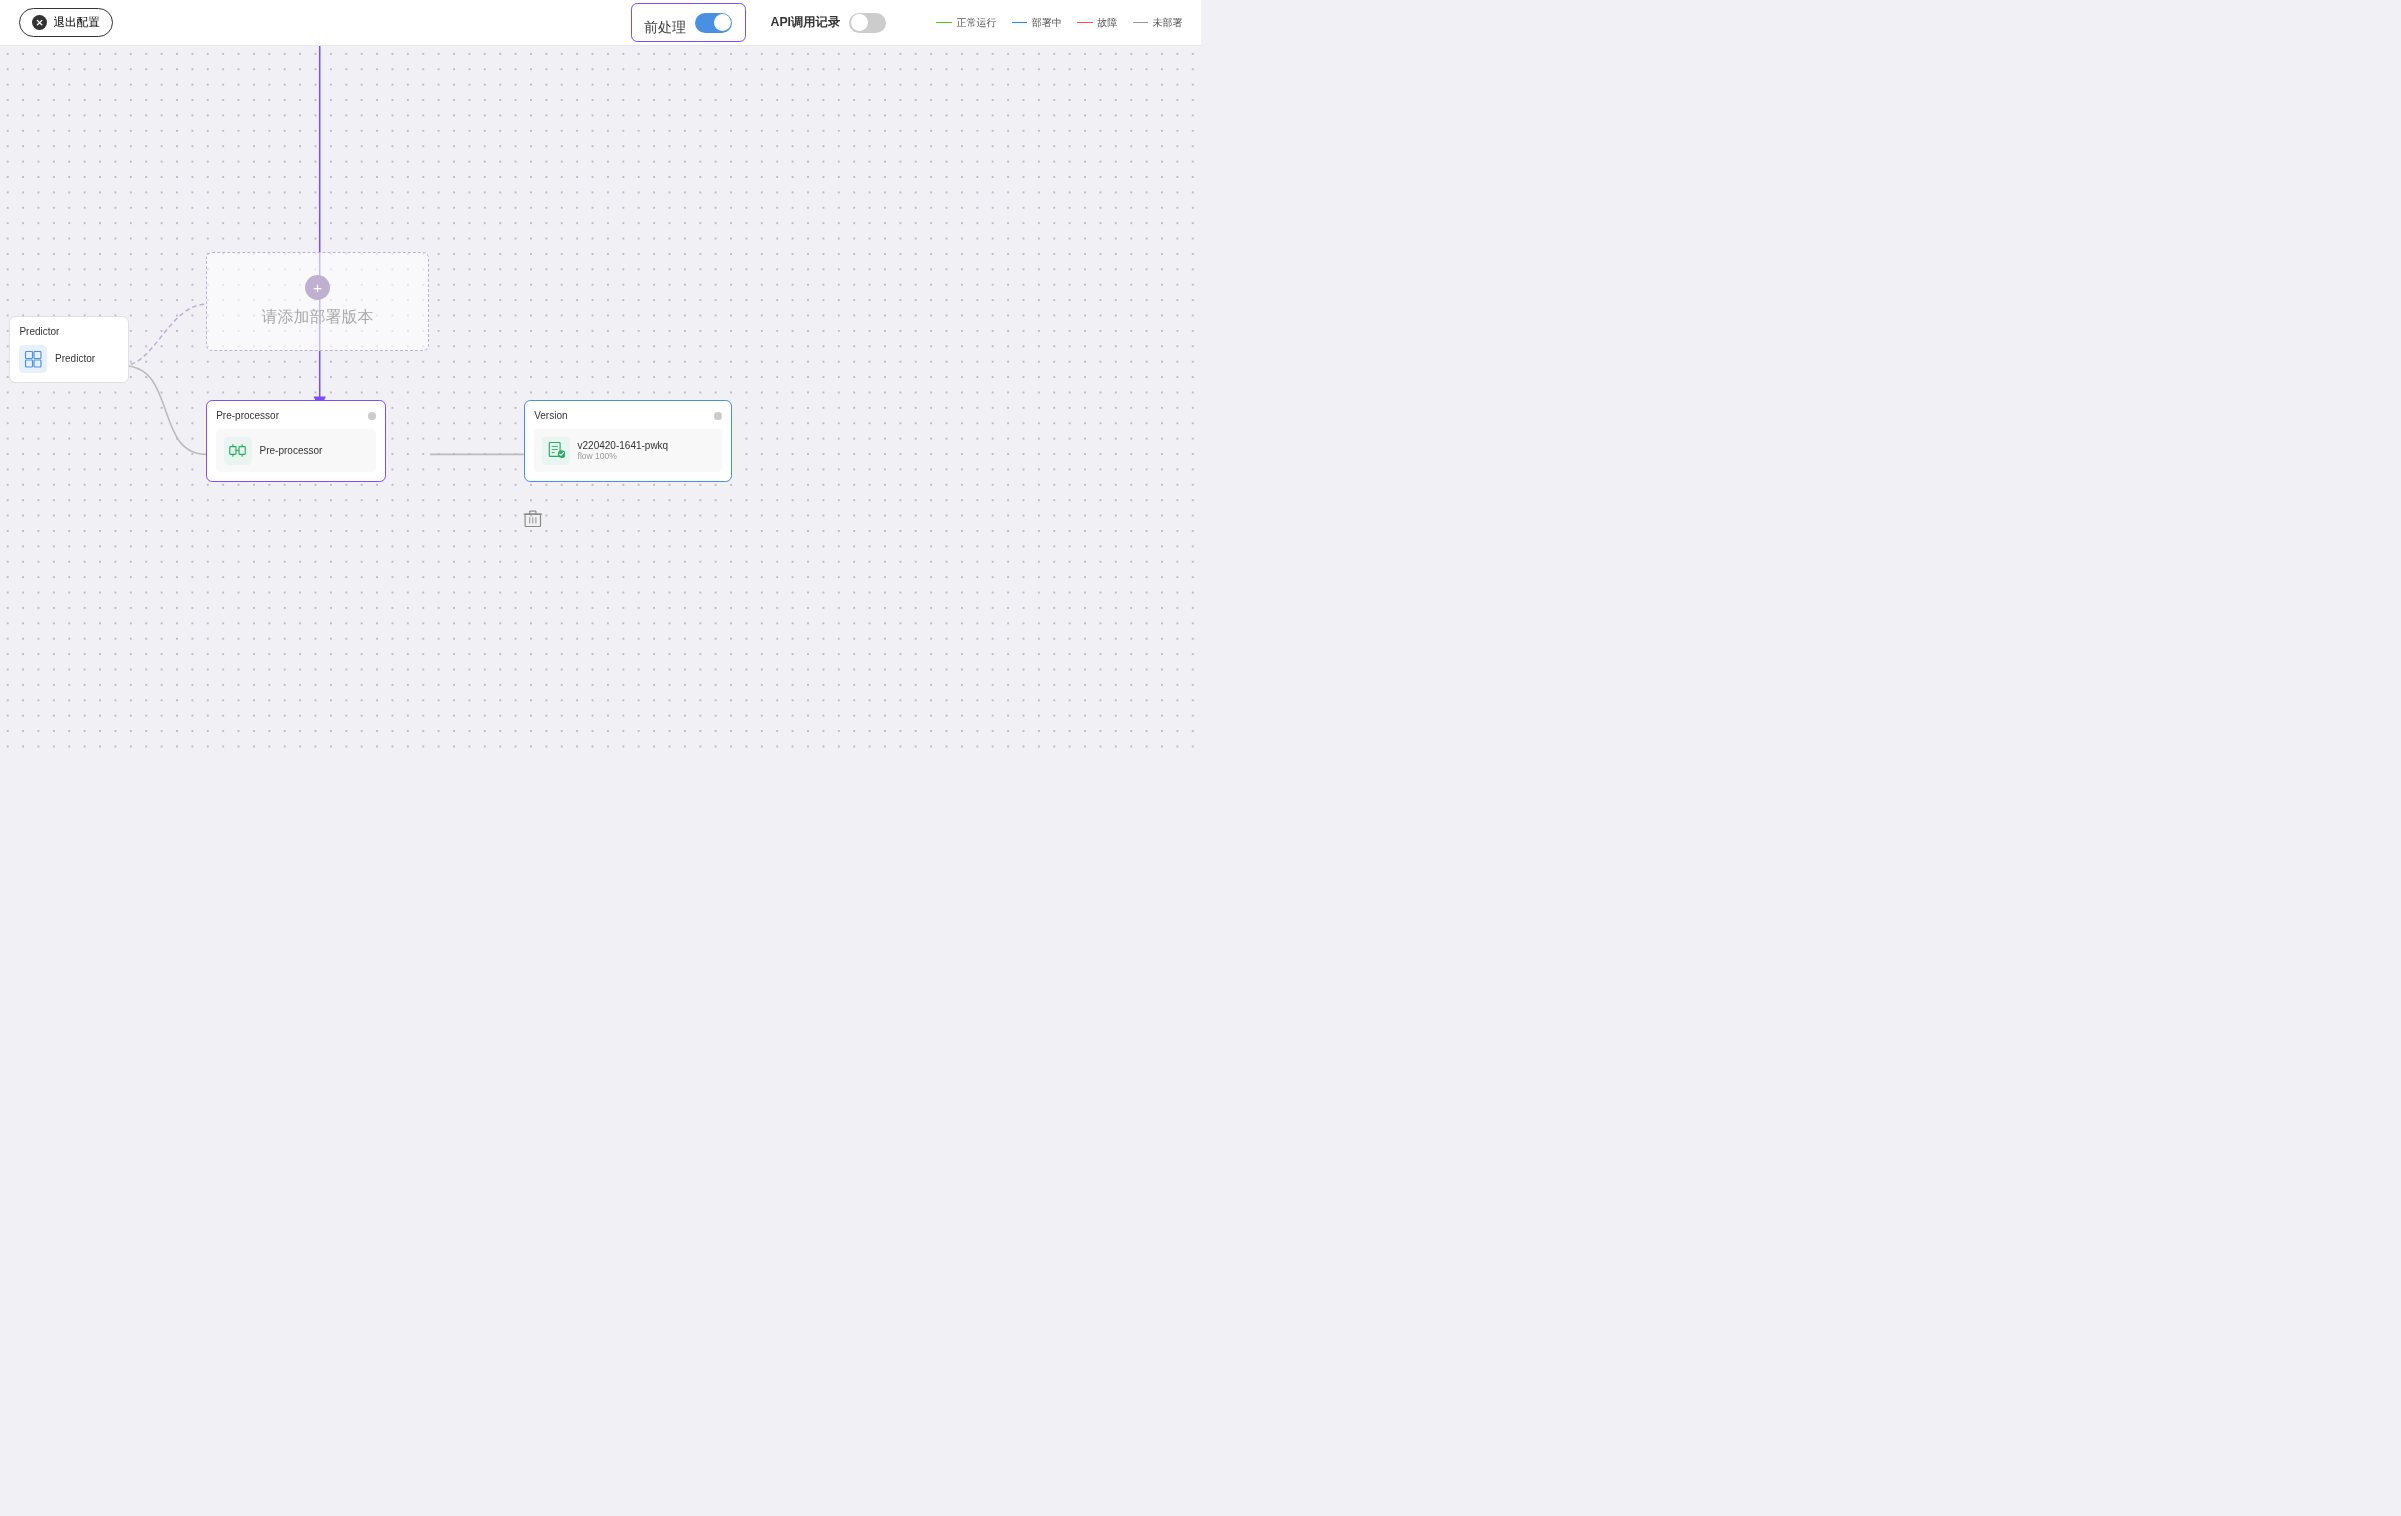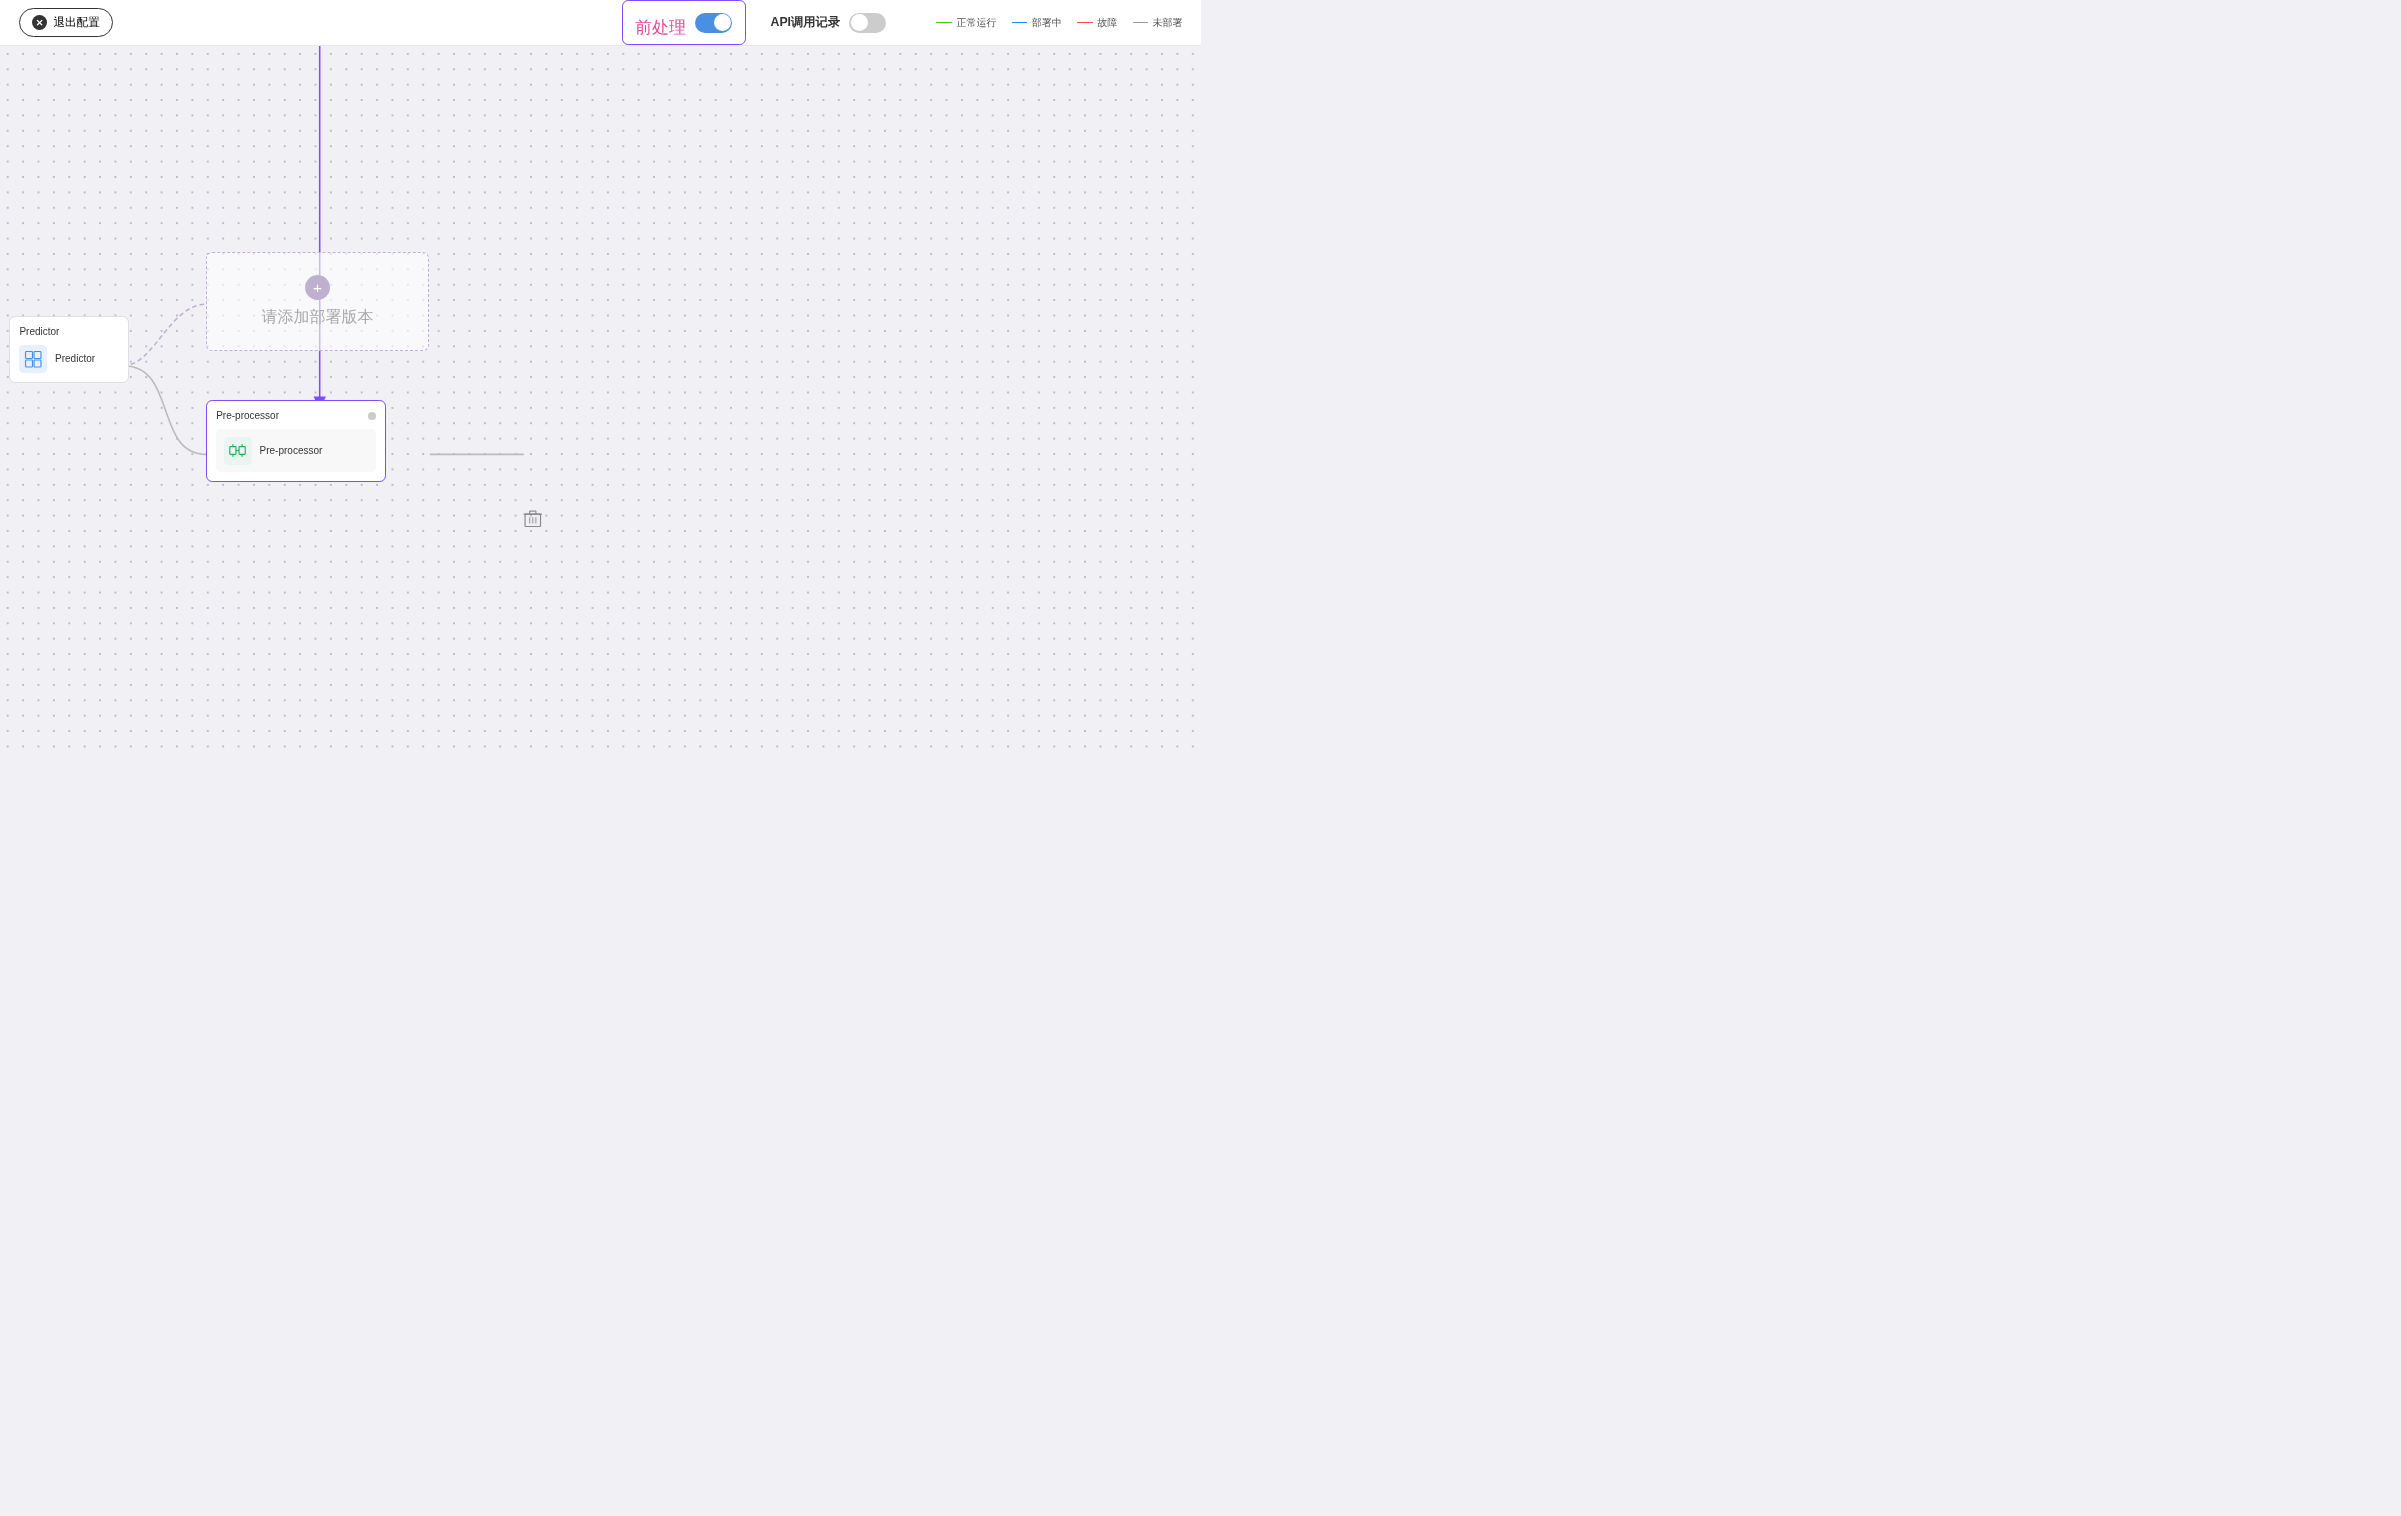--- a/index.html
+++ b/index.html
@@ -71,22 +71,22 @@
     .toggle-group {
       display: flex;
       align-items: center;
       gap: 9.2px;
       border: 1.5px solid #7c4dff;
       border-radius: 6.2px;
       padding: 4.6px 12.3px;
     }
 
     .toggle-label {
-      font-size: 17px;
-      color: #ec4899;
+      font-size: 14px;
+      color: #404040;
       margin-top: 10px;
     }
 
     .toggle-switch {
       width: 37px;
       height: 20px;
       background: #4a90e2;
       border-radius: 10px;
       position: relative;
       cursor: pointer;
@@ -428,20 +428,43 @@
           <line x1="5" y1="6" x2="5" y2="3" stroke="#27ae60" stroke-width="1.5"></line>
           <line x1="17" y1="6" x2="17" y2="3" stroke="#27ae60" stroke-width="1.5"></line>
           <line x1="5" y1="16" x2="5" y2="19" stroke="#27ae60" stroke-width="1.5"></line>
           <line x1="17" y1="16" x2="17" y2="19" stroke="#27ae60" stroke-width="1.5"></line>
         </svg>
       </div>
       <span class="node-name">Pre-processor</span>
     </div>
   </div>
 
+  <div class="node version-node">
+    <div class="node-title">
+      <span>Version</span>
+      <div class="node-status-dot"></div>
+    </div>
+    <div class="node-content">
+      <div class="node-icon version-icon">
+
+        <svg width="18.5" height="18.5" viewBox="0 0 24 24">
+          <rect x="3" y="2" width="14" height="18" rx="1" fill="none" stroke="#27ae60" stroke-width="1.5"></rect>
+          <line x1="6" y1="7" x2="14" y2="7" stroke="#27ae60" stroke-width="1.2"></line>
+          <line x1="6" y1="11" x2="14" y2="11" stroke="#27ae60" stroke-width="1.2"></line>
+          <line x1="6" y1="15" x2="10" y2="15" stroke="#27ae60" stroke-width="1.2"></line>
+          <circle cx="19" cy="17" r="5" fill="#27ae60"></circle>
+          <path d="M16.5 17 L18 18.5 L21.5 15" stroke="white" stroke-width="1.5" fill="none" stroke-linecap="round" stroke-linejoin="round"></path>
+        </svg>
+      </div>
+      <div>
+        <div class="version-name">v220420-1641-pwkq</div>
+        <div class="version-sub">flow 100%</div>
+      </div>
+    </div>
+  </div>
 
   <div class="delete-icon">
     
     <svg width="21.6" height="21.6" viewBox="0 0 28 28">
       <rect x="4" y="8" width="20" height="16" rx="1" fill="none" stroke="#888" stroke-width="1.5"></rect>
       <line x1="2" y1="8" x2="26" y2="8" stroke="#888" stroke-width="1.5"></line>
       <line x1="10" y1="8" x2="10" y2="4" stroke="#888" stroke-width="1.5"></line>
       <line x1="18" y1="8" x2="18" y2="4" stroke="#888" stroke-width="1.5"></line>
       <line x1="10" y1="4" x2="18" y2="4" stroke="#888" stroke-width="1.5"></line>
       <line x1="10" y1="12" x2="10" y2="20" stroke="#888" stroke-width="1.2"></line>

